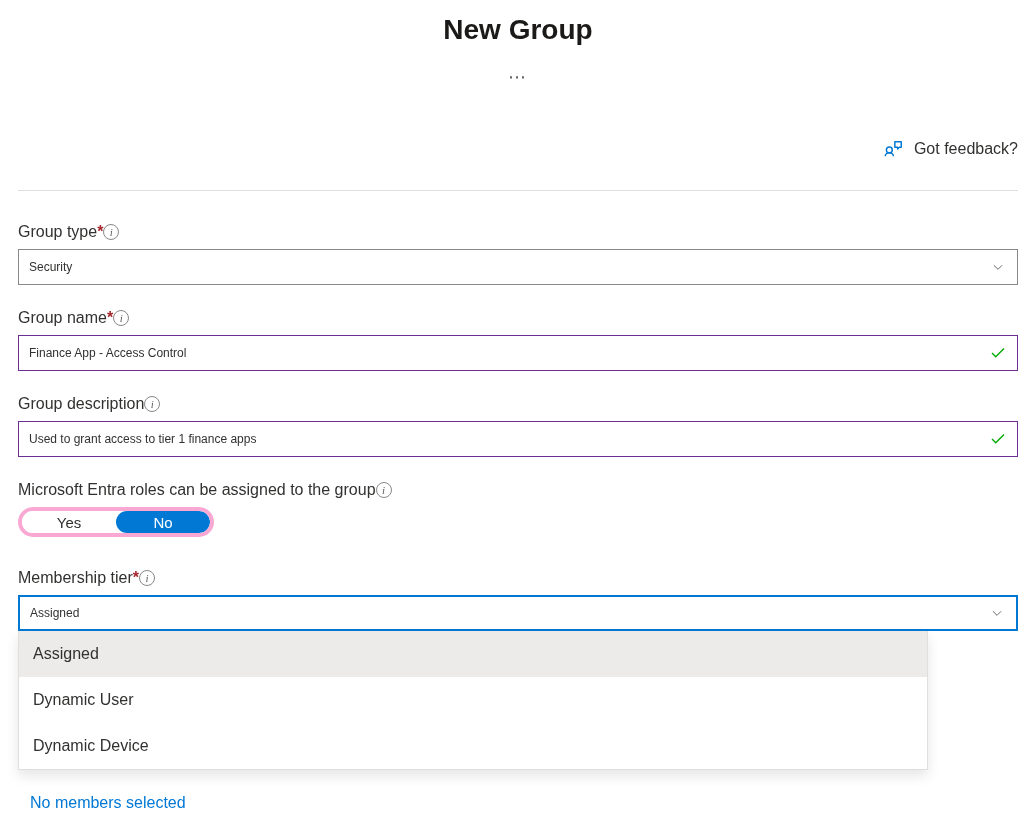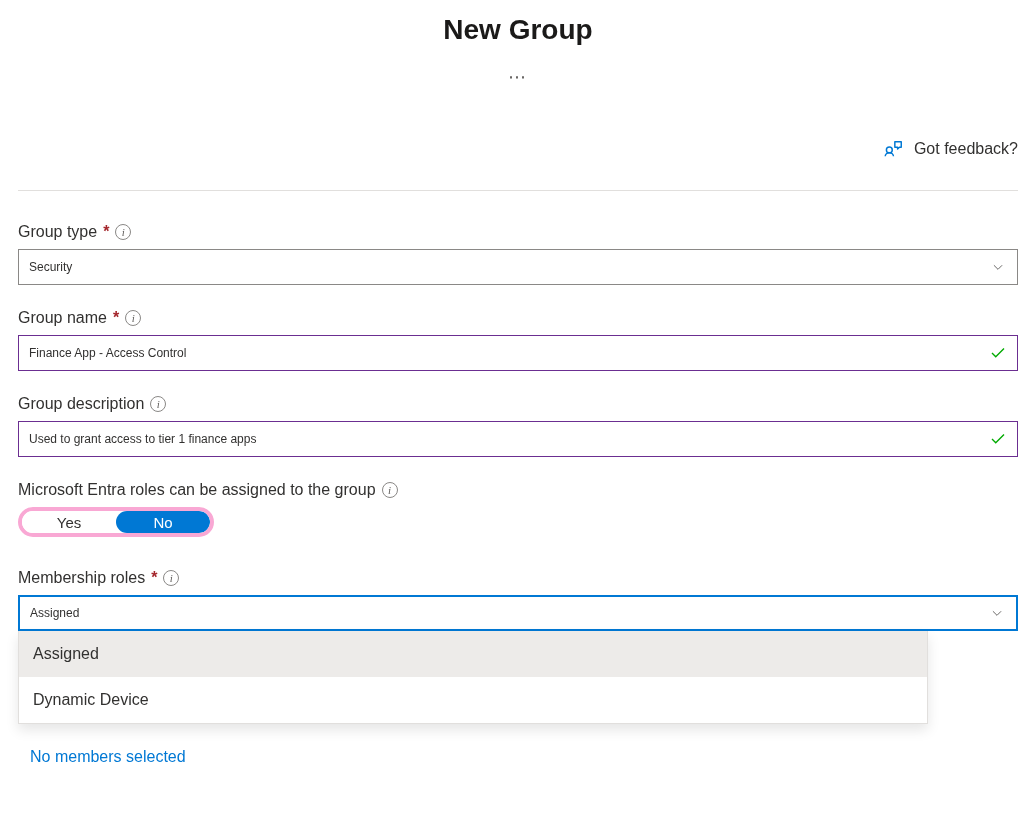--- a/index.html
+++ b/index.html
@@ -51,21 +51,20 @@
   }
   .form-block {
     margin-top: 32px;
   }
   .form-block.tight { margin-top: 24px; }
   .field-label {
     font-size: 16px;
     color: #323130;
     display: flex;
     align-items: center;
-    gap: 6px;
     margin-bottom: 8px;
   }
   .req {
     color: #a4262c;
     font-weight: 600;
   }
   .info-icon {
     width: 16px; height: 16px;
     border: 1px solid #8a8886;
     border-radius: 50%;
@@ -241,34 +240,35 @@
       <span class="info-icon">i</span>
     </div>
     <div class="toggle-pill">
       <div class="toggle-half off">Yes</div>
       <div class="toggle-half on">No</div>
     </div>
   </div>
 
   <div class="form-block">
     <div class="field-label">
-      <span>Membership roles</span>
+      <span>Membership tier</span>
       <span class="req">*</span>
       <span class="info-icon">i</span>
     </div>
     <div class="select-box active">
       <span>Assigned</span>
       <span class="chevron">
         <svg width="14" height="14" viewBox="0 0 24 24" fill="none" stroke="#605e5c" stroke-width="1.6">
             <path d="M5 9l7 7 7-7"></path>
           </svg>
       </span>
     </div>
     <div class="dropdown-panel">
       <div class="dropdown-option selected">Assigned</div>
+      <div class="dropdown-option">Dynamic User</div>
       <div class="dropdown-option">Dynamic Device</div>
     </div>
   </div>
 
   <div class="members-link-block">
     <span class="link-blue">No members selected</span>
   </div>
 
 </div>
 

